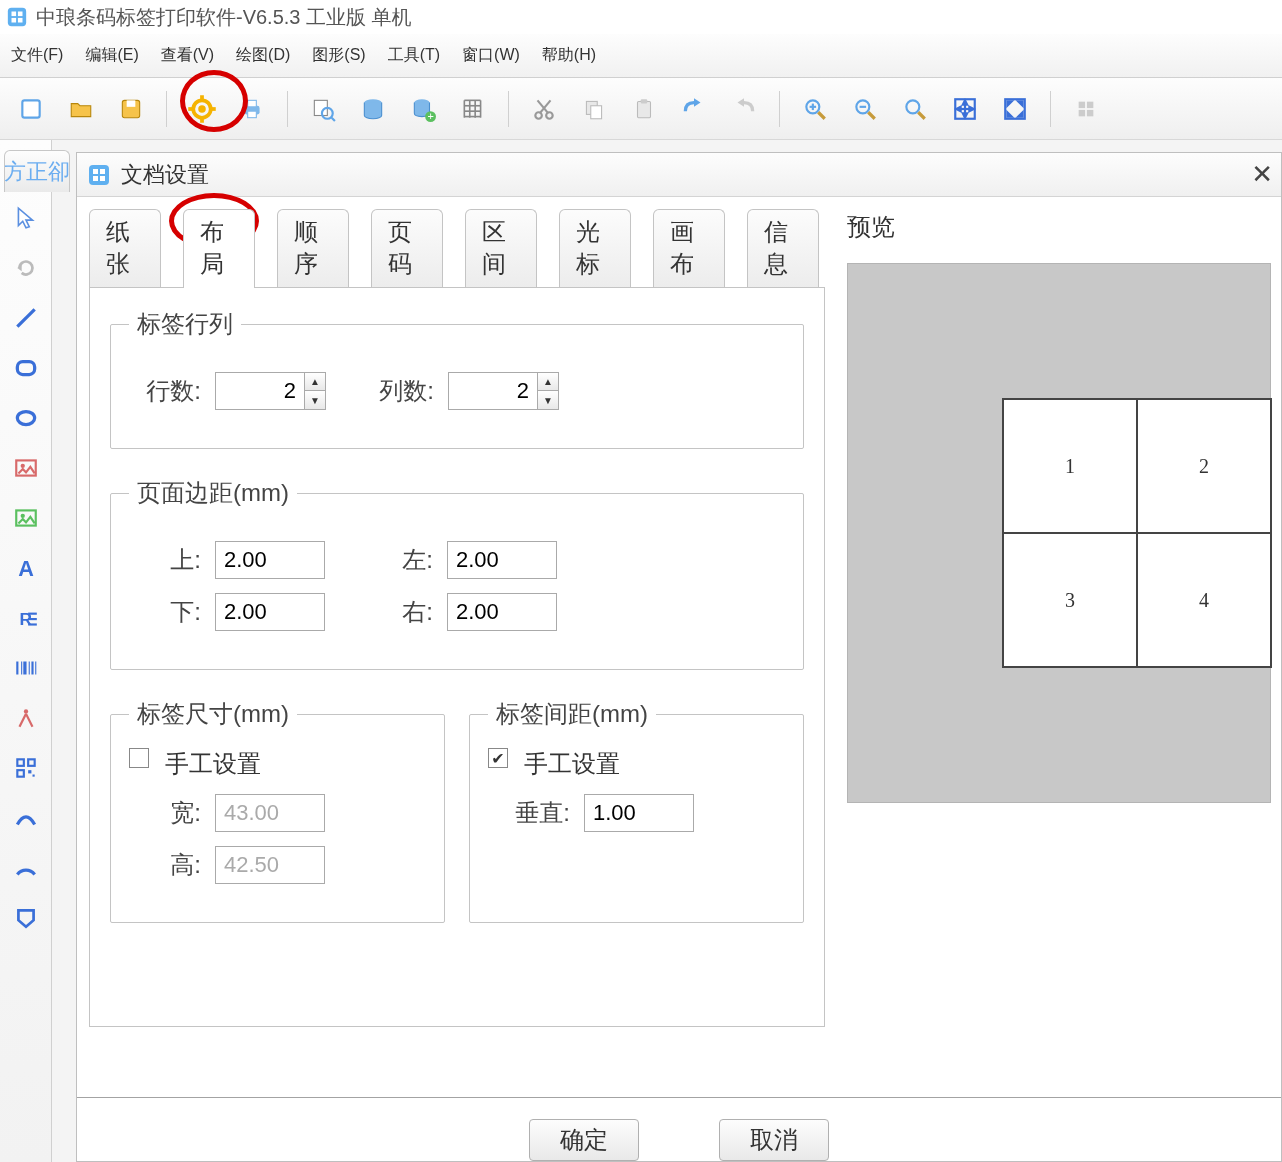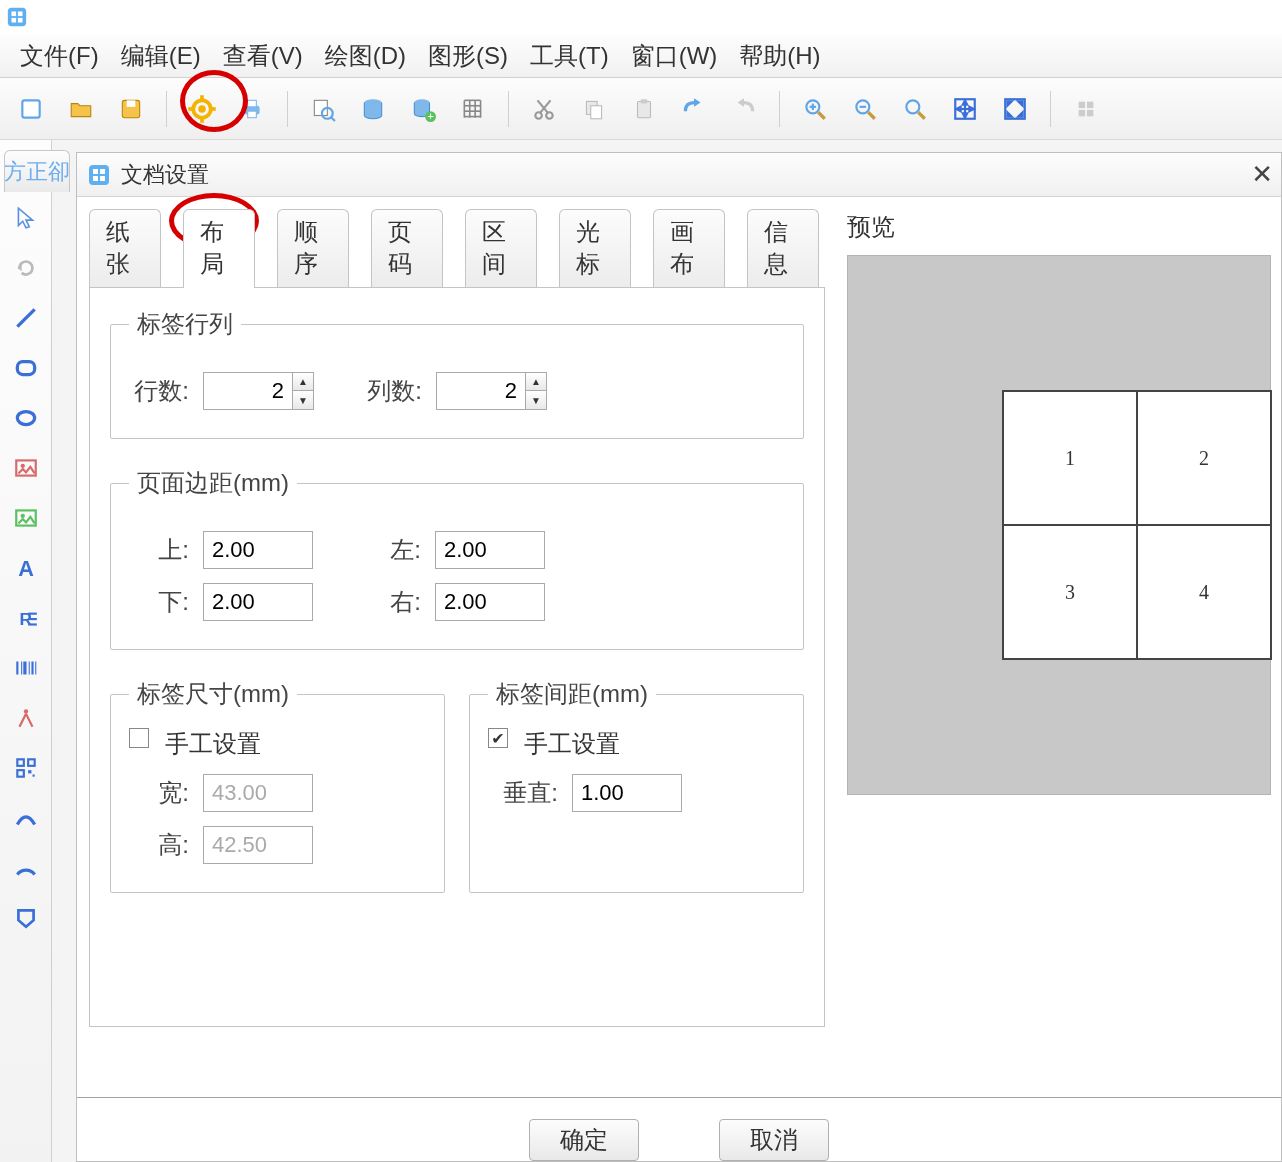--- a/index.html
+++ b/index.html
@@ -27,23 +27,23 @@
       width: 22px; height: 22px;
       margin-right: 8px;
     }
 
     .menu-bar {
       height: 44px;
       background: linear-gradient(#fdfdfd,#f1f1f1);
       border-bottom: 1px solid #d0d0d0;
       display: flex;
       align-items: center;
-      padding: 0 20px;
+      padding: 0 11px;
       gap: 22px;
-      font-size: 24px;
+      font-size: 16px;
       color: #333;
     }
     .menu-item { cursor: default; }
 
     .toolbar {
       height: 62px;
       background: linear-gradient(#fdfdfd,#efefef);
       border-bottom: 1px solid #d8d8d8;
       display: flex;
       align-items: center;
@@ -177,28 +177,28 @@
       height: 740px;
     }
 
     .left-col { width: 760px; }
     .right-col { flex:1; padding: 14px 10px 10px 10px; }
 
     fieldset.group {
       border:1px solid #c4c4c4;
       border-radius:2px;
       margin-bottom: 28px;
-      padding: 18px 18px 14px;
+      padding: 18px 18px 24px;
     }
     fieldset.group > legend {
       font-size:24px;
       color:#444;
       padding:0 8px;
     }
-    .row { display:flex; align-items:center; gap:14px; margin: 14px 0;}
+    .row { display:flex; align-items:center; gap:14px; margin: 14px 12px;}
     .label { font-size:24px; color:#444; width:60px; text-align:right; }
     input.text {
       font-size:22px;
       padding:4px 8px;
       border:1px solid #aaa;
       background:#fff;
       height:38px;
       width:110px;
     }
     input.text.right { text-align:right; width:90px;}
@@ -208,21 +208,21 @@
       border:1px solid #aaa; border-left:none;
     }
     .spinner-btns .sp { width:20px;height:18px;font-size:10px;display:flex;align-items:center;justify-content:center;background:linear-gradient(#fff,#e8e8e8);border-bottom:1px solid #aaa;}
     .spinner-btns .sp:last-child{border-bottom:none;}
 
     .checkbox-row { display:flex; align-items:flex-start; gap:16px; font-size:24px;}
     .checkbox-box { width:20px;height:20px;border:1px solid #888;display:flex;align-items:center;justify-content:center;font-size:16px;}
 
     .two-cols { display:flex; gap:24px; }
 
-    .preview-label { font-size:24px; margin-bottom:12px;}
+    .preview-label { font-size:24px; margin-bottom:20px;}
     .preview-area {
       width: 100%;
       height: 540px;
       background:#c8c8c8;
       border:1px solid #b4b4b4;
       display:flex;align-items:center;justify-content:center;
     }
     .preview-grid {
       width: 270px; height:270px;
       background:#fff;
@@ -264,20 +264,21 @@
 <body>
 
 <div class="title-bar">
   <svg class="app-icon" viewBox="0 0 24 24">
       <rect x="2" y="2" width="20" height="20" rx="4" fill="#5fb0f0"></rect>
       <rect x="6" y="6" width="5" height="5" fill="#fff"></rect>
       <rect x="13" y="6" width="5" height="5" fill="#fff"></rect>
       <rect x="6" y="13" width="5" height="5" fill="#fff"></rect>
       <rect x="13" y="13" width="5" height="5" fill="#fff"></rect>
     </svg>
+  <span>中琅条码标签打印软件-V6.5.3 工业版 单机</span>
 </div>
 
 <div class="menu-bar">
   <span class="menu-item"><span>文件(F)</span></span>
   <span class="menu-item"><span>编辑(E)</span></span>
   <span class="menu-item"><span>查看(V)</span></span>
   <span class="menu-item"><span>绘图(D)</span></span>
   <span class="menu-item"><span>图形(S)</span></span>
   <span class="menu-item"><span>工具(T)</span></span>
   <span class="menu-item"><span>窗口(W)</span></span>

